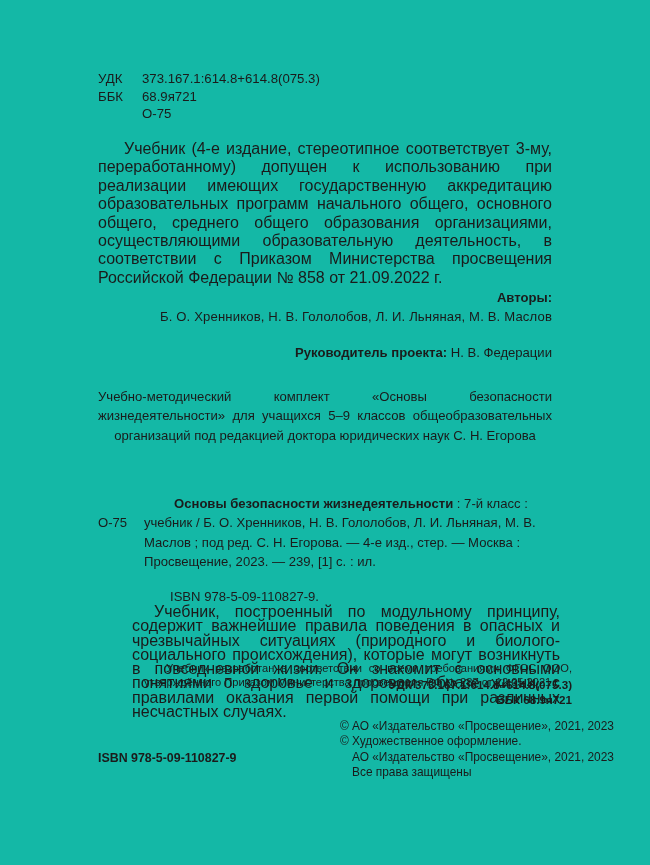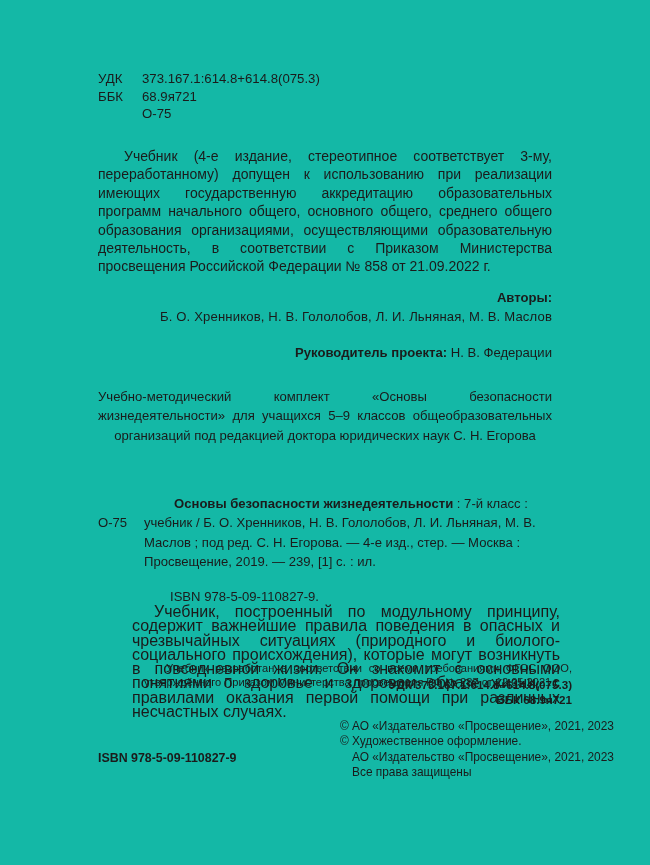--- a/index.html
+++ b/index.html
@@ -30,23 +30,23 @@
   .codes .row { display: block; }
   .codes .lbl {
     display: inline-block;
     width: 44px;
   }
 
   
   .approval {
     position: absolute;
     left: 98px;
-    top: 133px;
+    top: 124px;
     width: 454px;
-    font-size: 14px;
+    font-size: 16px;
     line-height: 18.4px;
     text-align: justify;
     text-indent: 26px;
     text-align-last: left;
     hyphens: manual;
   }
 
   
   .authors-block {
     position: absolute;
@@ -196,21 +196,21 @@
     <div class="project-lead">
       <span class="lead-label">Руководитель проекта:</span>
       <span>Н. В. Федерации</span>
     </div>
   </div>
 
   <p class="umk">Учебно-методический комплект «Основы безопасности жизнедеятельности» для учащихся 5–9 классов общеобразовательных организаций под редакцией доктора юридических наук С. Н. Егорова</p>
 
   <div class="biblio">
     <span class="sigla">О-75</span>
-    <div class="body title-line"><span class="book-title">Основы безопасности жизнедеятельности</span><span> : 7-й класс : учебник / Б. О. Хренников, Н. В. Гололобов, Л. И. Льняная, М. В. Маслов ; под ред. С. Н. Егорова. — 4-е изд., стер. — Москва : Просвещение, 2019. — 239, [1] с. : ил.</span></div>
+    <div class="body title-line"><span class="book-title">Основы безопасности жизнедеятельности</span><span> : 7-й класс : учебник / Б. О. Хренников, Н. В. Гололобов, Л. И. Льняная, М. В. Маслов ; под ред. С. Н. Егорова. — 4-е изд., стер. — Москва : Просвещение, 2023. — 239, [1] с. : ил.</span></div>
     <div class="isbn-line">ISBN 978-5-09-110827-9.</div>
   </div>
 
   <p class="annotation">Учебник, построенный по модульному принципу, содержит важнейшие правила поведения в опасных и чрезвычайных ситуациях (природного и биолого-социального происхождения), которые могут возникнуть в повседневной жизни. Он знакомит с основными понятиями о здоровье и здоровом образе жизни, с правилами оказания первой помощи при различных несчастных случаях.</p>
 
   <p class="fgos">Учебник разработан в соответствии со всеми требованиями ФГОС ООО, утверждённого Приказом Министерства просвещения РФ № 287 от 12.05.2021 г.</p>
 
   <div class="codes-repeat">
     <div>УДК 373.167.1:614.8+614.8(075.3)</div>
     <div>ББК 68.9я721</div>

